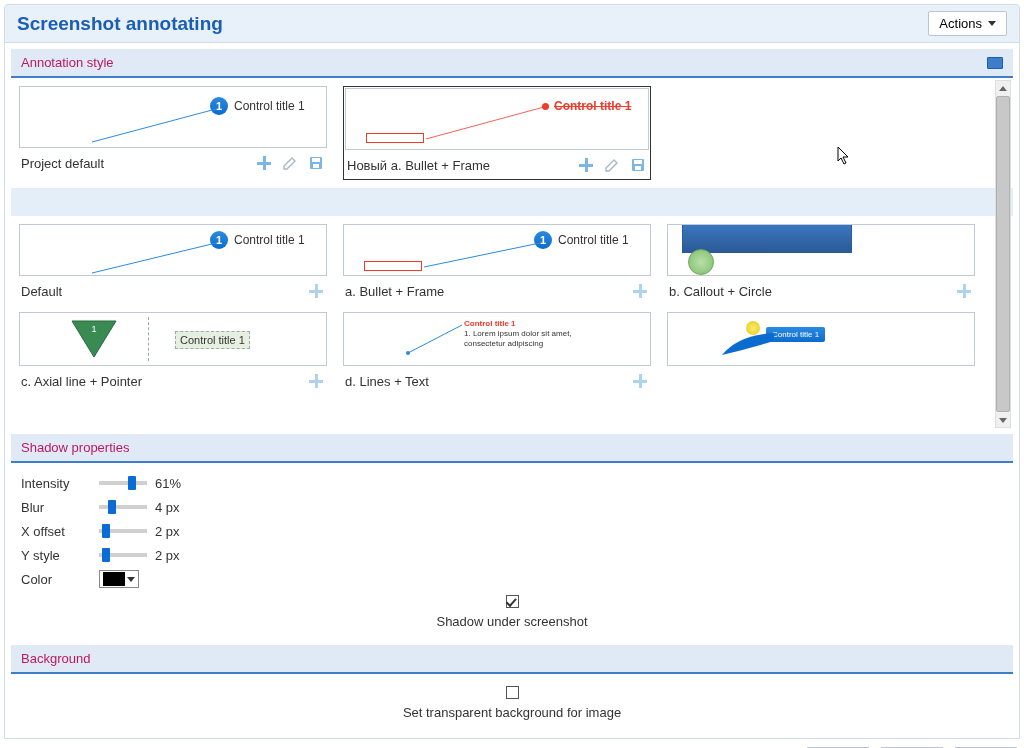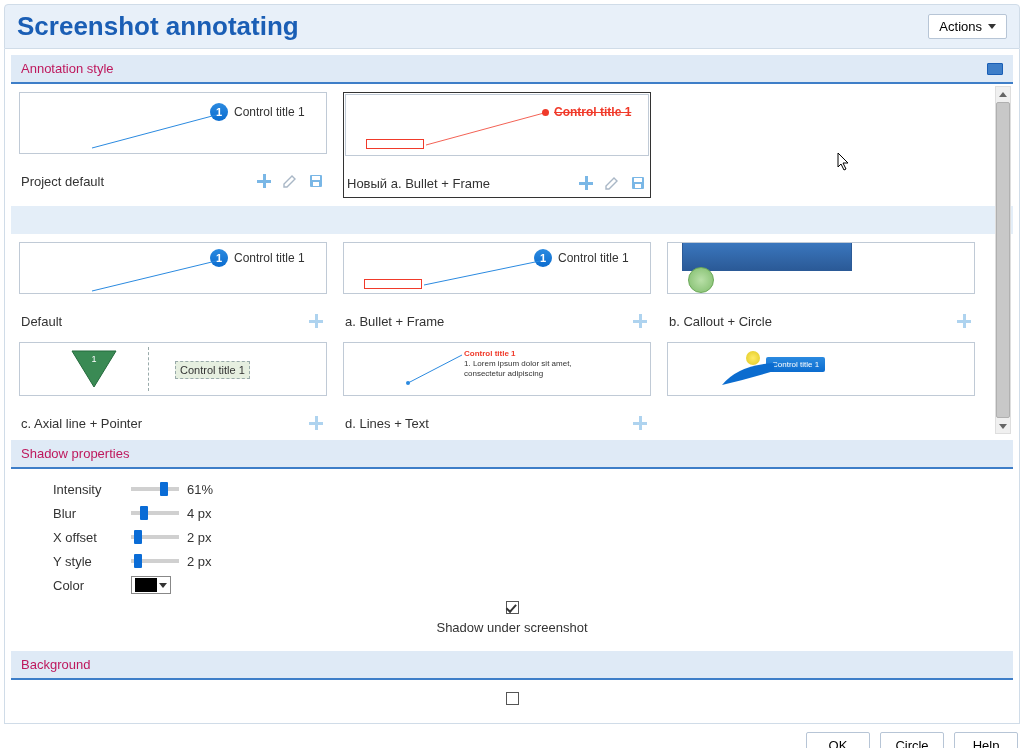--- a/index.html
+++ b/index.html
@@ -16,21 +16,21 @@
   background: #e8f0f9;
   border: 1px solid #d0dce8;
   border-radius: 4px 4px 0 0;
   display: flex;
   align-items: center;
   justify-content: space-between;
   padding: 6px 12px;
 }
 .page-title {
   color: #1a5eb5;
-  font-size: 26px;
+  font-size: 19px;
   font-weight: 600;
 }
 .actions-btn {
   background: #fff;
   border: 1px solid #b7c5d6;
   padding: 4px 10px;
   font-size: 13px;
   cursor: pointer;
   border-radius: 2px;
   display: flex;
@@ -131,21 +131,20 @@
   position: relative;
   overflow: hidden;
   background: #fff;
 }
 .thumb-footer {
   display: flex;
   align-items: center;
   justify-content: space-between;
   padding: 6px 2px 4px 2px;
   font-size: 13px;
-  margin-top: 12px;
 }
 .footer-tools {
   display: flex;
   gap: 8px;
 }
 .tool-icon {
   width: 18px; height: 18px;
   display: flex; align-items: center; justify-content: center;
   cursor: pointer;
 }
@@ -163,21 +162,20 @@
 }
 .prop-body {
   background: #fff;
   padding: 8px 10px;
 }
 .prop-row {
   display: flex;
   align-items: center;
   gap: 8px;
   height: 24px;
-  margin-left: 32px;
 }
 .prop-label { width: 70px; }
 .slider {
   width: 48px; height: 4px; background: #d0d0d0; position: relative;
 }
 .slider-thumb {
   position: absolute; top: -5px; width: 8px; height: 14px;
   background: #0a6cd6; border-radius: 1px;
 }
 .prop-value { width: 50px; }
@@ -496,20 +494,21 @@
     </div>
   </div>
 
   <div class="prop-section">
     <div class="section-header">
       <span>Background</span>
     </div>
     <div class="prop-body">
       <div class="checkbox-row">
         <span class="chk"></span>
+        <span>Set transparent background for image</span>
       </div>
     </div>
   </div>
 
 </div>
 
 <div class="footer-bar">
   <button class="dlg-btn">OK</button>
   <button class="dlg-btn">Circle</button>
   <button class="dlg-btn">Help</button>

